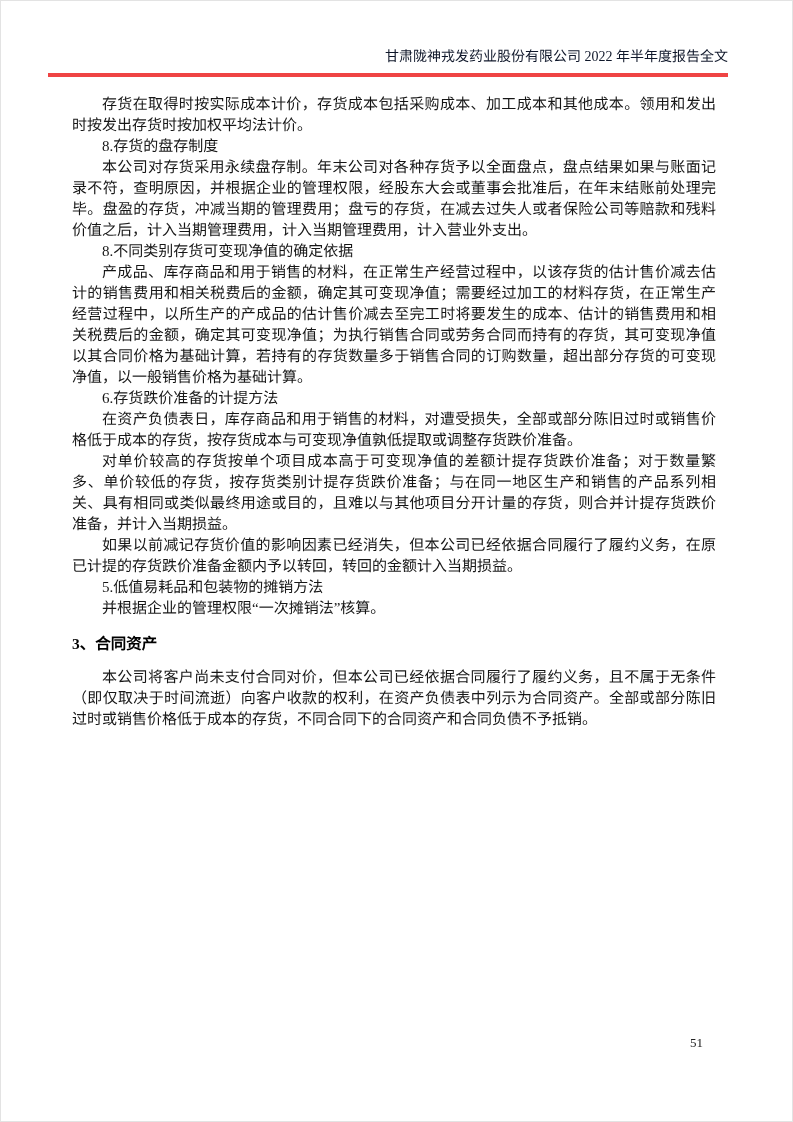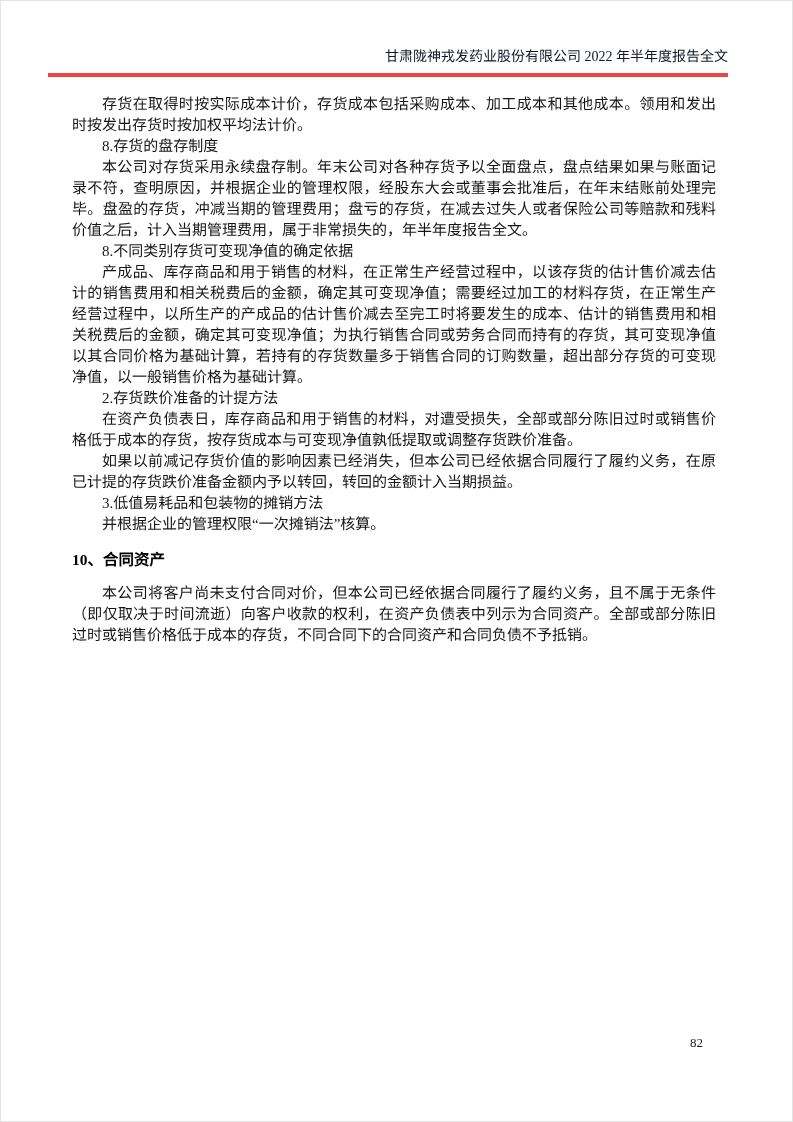--- a/index.html
+++ b/index.html
@@ -71,29 +71,30 @@
 
 <div class="page">
 
   <div class="report-header">
     <span>甘肃陇神戎发药业股份有限公司 2022 年半年度报告全文</span>
   </div>
 
   <div class="doc-body">
       <p class="paragraph">存货在取得时按实际成本计价，存货成本包括采购成本、加工成本和其他成本。领用和发出时按发出存货时按加权平均法计价。</p>
       <p class="subitem">8.存货的盘存制度</p>
-      <p class="paragraph">本公司对存货采用永续盘存制。年末公司对各种存货予以全面盘点，盘点结果如果与账面记录不符，查明原因，并根据企业的管理权限，经股东大会或董事会批准后，在年末结账前处理完毕。盘盈的存货，冲减当期的管理费用；盘亏的存货，在减去过失人或者保险公司等赔款和残料价值之后，计入当期管理费用，属于非常损失的，年半年度报告全文。</p>
+      <p class="paragraph">本公司对存货采用永续盘存制。年末公司对各种存货予以全面盘点，盘点结果如果与账面记录不符，查明原因，并根据企业的管理权限，经股东大会或董事会批准后，在年末结账前处理完毕。盘盈的存货，冲减当期的管理费用；盘亏的存货，在减去过失人或者保险公司等赔款和残料价值之后，计入当期管理费用，计入当期管理费用，计入营业外支出。</p>
       <p class="subitem">8.不同类别存货可变现净值的确定依据</p>
       <p class="paragraph">产成品、库存商品和用于销售的材料，在正常生产经营过程中，以该存货的估计售价减去估计的销售费用和相关税费后的金额，确定其可变现净值；需要经过加工的材料存货，在正常生产经营过程中，以所生产的产成品的估计售价减去至完工时将要发生的成本、估计的销售费用和相关税费后的金额，确定其可变现净值；为执行销售合同或劳务合同而持有的存货，其可变现净值以其合同价格为基础计算，若持有的存货数量多于销售合同的订购数量，超出部分存货的可变现净值，以一般销售价格为基础计算。</p>
-      <p class="subitem">2.存货跌价准备的计提方法</p>
+      <p class="subitem">6.存货跌价准备的计提方法</p>
       <p class="paragraph">在资产负债表日，库存商品和用于销售的材料，对遭受损失，全部或部分陈旧过时或销售价格低于成本的存货，按存货成本与可变现净值孰低提取或调整存货跌价准备。</p>
+      <p class="paragraph">对单价较高的存货按单个项目成本高于可变现净值的差额计提存货跌价准备；对于数量繁多、单价较低的存货，按存货类别计提存货跌价准备；与在同一地区生产和销售的产品系列相关、具有相同或类似最终用途或目的，且难以与其他项目分开计量的存货，则合并计提存货跌价准备，并计入当期损益。</p>
       <p class="paragraph">如果以前减记存货价值的影响因素已经消失，但本公司已经依据合同履行了履约义务，在原已计提的存货跌价准备金额内予以转回，转回的金额计入当期损益。</p>
-      <p class="subitem">3.低值易耗品和包装物的摊销方法</p>
+      <p class="subitem">5.低值易耗品和包装物的摊销方法</p>
       <p class="paragraph">并根据企业的管理权限“一次摊销法”核算。</p>
-      <p class="heading">10、合同资产</p>
+      <p class="heading">3、合同资产</p>
       <p class="paragraph">本公司将客户尚未支付合同对价，但本公司已经依据合同履行了履约义务，且不属于无条件（即仅取决于时间流逝）向客户收款的权利，在资产负债表中列示为合同资产。全部或部分陈旧过时或销售价格低于成本的存货，不同合同下的合同资产和合同负债不予抵销。</p>
     </div>
 
   <div class="page-footer">
-    <span>82</span>
+    <span>51</span>
   </div>
 
 </div>
 
 </body></html>

